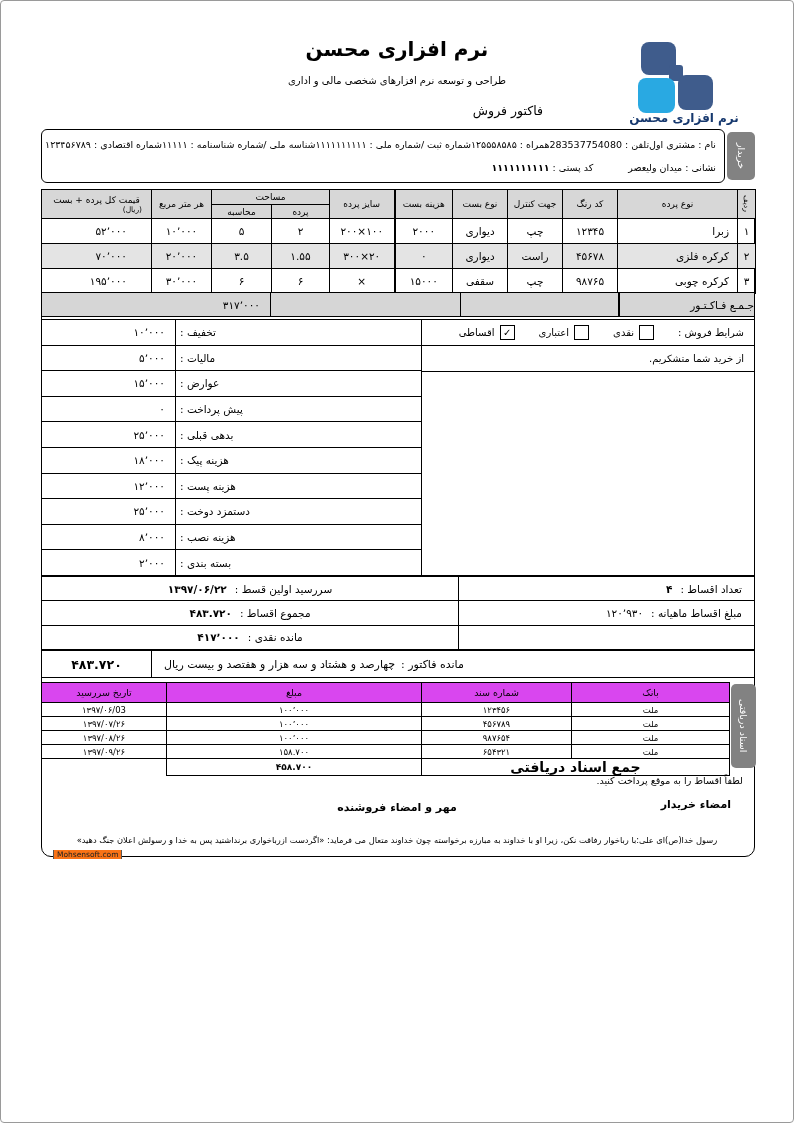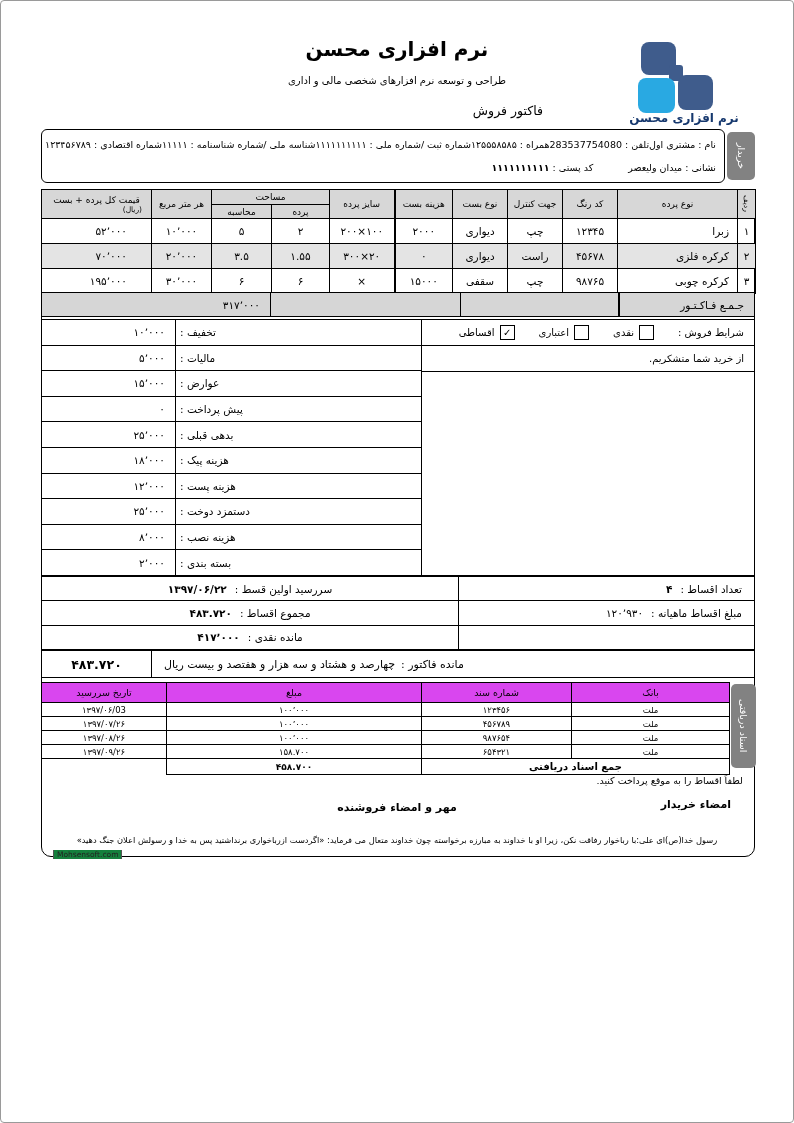--- a/index.html
+++ b/index.html
@@ -51,21 +51,21 @@
   .items .c-type{text-align:right;padding-right:8px;}
   .items .c-price{text-align:right;padding-right:24px;}
   .items .b-thick{border-left-width:2px;}
   .vhead{writing-mode:vertical-rl;font-size:7.5px;}
   .unit-line{font-size:7.5px;text-align:right;padding-right:6px;}
 
   
   .sumrow{position:absolute;left:40px;top:291px;width:714px;height:25px;background:#d6d6d6;
         border:1px solid #000;box-sizing:border-box;display:flex;font-size:10.5px;}
   .sumrow>div{display:flex;align-items:center;box-sizing:border-box;}
-  .s-label{width:136px;border-left:2px solid #000;padding-right:10px;}
+  .s-label{width:136px;border-left:2px solid #000;}
   .s-e1{width:158px;border-left:1px solid #000;}
   .s-e2{width:190px;border-left:1px solid #000;}
   .s-amt{flex:1;justify-content:flex-start;padding:0 10px;}
 
   
   .charges{position:absolute;left:40px;top:318px;width:381px;height:257px;border:1px solid #000;
         box-sizing:border-box;display:flex;flex-direction:column;}
   .crow{flex:1;display:flex;border-bottom:1px solid #000;}
   .crow:last-child{border-bottom:none;}
   .clabel{width:246px;border-left:1px solid #000;display:flex;align-items:center;
@@ -97,31 +97,31 @@
   .baltext{flex:1;display:flex;align-items:center;justify-content:flex-end;gap:6px;
         padding:0 12px;}
   .balamt{width:110px;border-right:1px solid #000;display:flex;align-items:center;
         justify-content:center;font-weight:bold;font-size:12.5px;box-sizing:border-box;}
 
   
   .bank{position:absolute;left:40px;top:681px;width:688px;}
   .bank th,.bank td{border:1px solid #000;padding:0;text-align:center;}
   .bank th{background:#d946ef;font-weight:normal;font-size:9.5px;height:19px;}
   .bank td{font-size:8.5px;height:13px;}
-  .bank .bsum{font-weight:bold;font-size:10px;height:15px;}
+  .bank .bsum{font-weight:bold;font-size:14px;height:15px;}
   .bank .bamt{font-weight:bold;font-size:9px;}
   .bank .bempty{border:none;}
 
   
   .note{position:absolute;right:50px;top:774px;font-size:9.5px;}
   .sig-buyer{position:absolute;right:62px;top:797px;font-size:11px;font-weight:bold;}
   .sig-seller{position:absolute;left:0;right:0;top:800px;text-align:center;font-size:11px;
         font-weight:bold;}
   .quote{position:absolute;left:60px;right:60px;top:834px;text-align:center;font-size:8.3px;}
-  .site{position:absolute;left:52px;top:849px;font-size:7.5px;direction:ltr;background:#15803d;
+  .site{position:absolute;left:52px;top:849px;font-size:7.5px;direction:ltr;background:#f97316;
         padding:0 3px;border-left:1px solid #555;border-right:1px solid #555;color:#222;z-index:5;}
 </style>
 </head>
 <body>
 
 <div class="page">
 
   <div class="logo">
     <div class="sq sq-top" style="background:#3f5c8c"></div>
     <div class="sq sq-bridge" style="background:#3f5c8c"></div>

